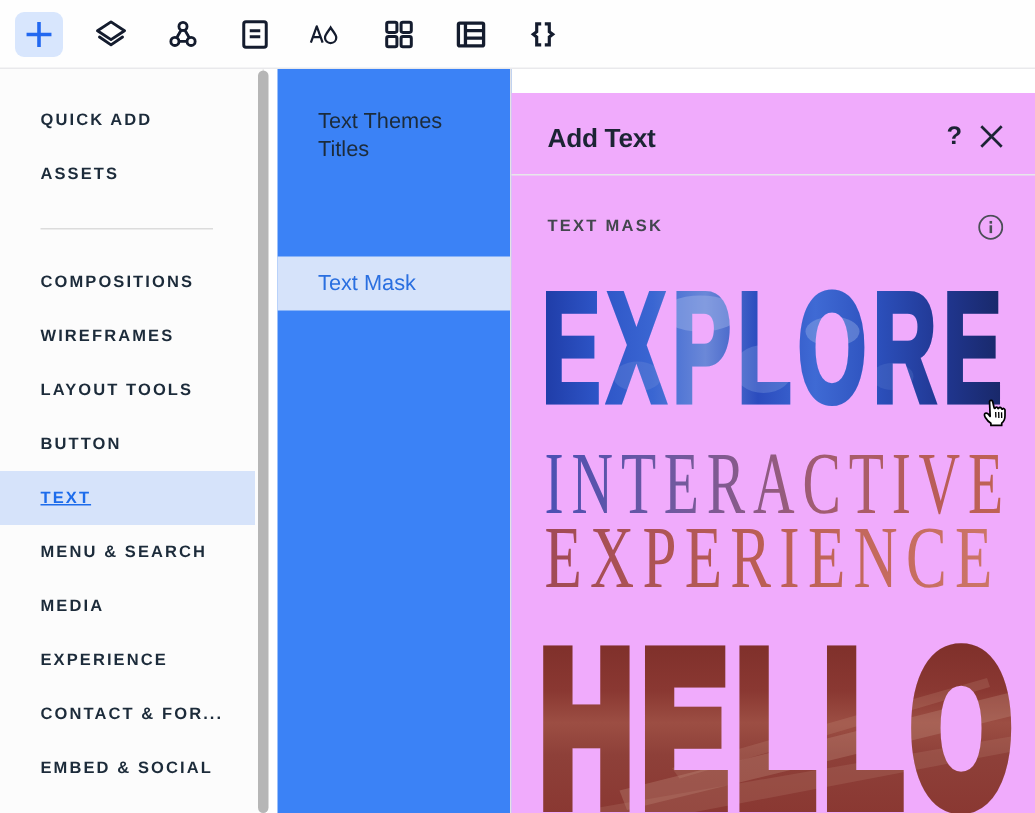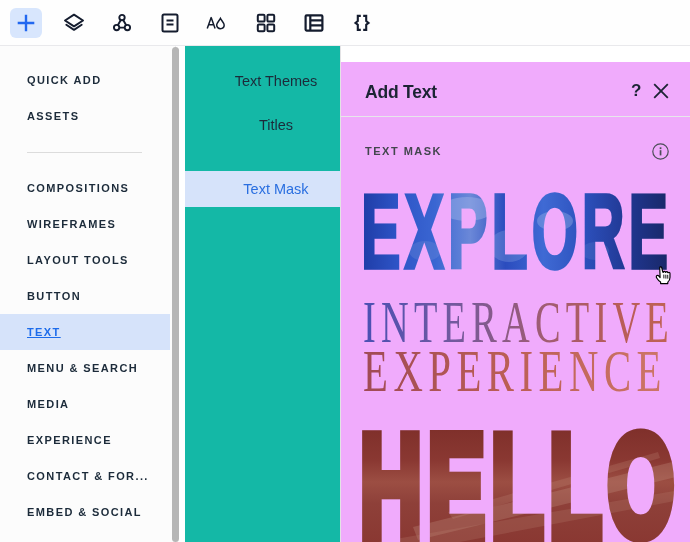--- a/index.html
+++ b/index.html
@@ -21,21 +21,21 @@
     padding-left:27px; font-size:11px; font-weight:bold; letter-spacing:1.4px;
     color:#1c2b3a; white-space:nowrap; }
   .sitem.active { background:#d6e3fa; color:#1d6ceb;text-decoration:underline; }
   #sdivider { position:absolute; left:27px; top:106px; width:115px; height:1px;
     background:#dcdcdc; }
   #scrollbar { position:absolute; left:172px; top:47px; width:7px; height:495px;
     background:#b6b6b6; border-radius:4px; }
 
   
   #submenu { position:absolute; left:185px; top:46px; width:156px; height:496px;
-    background:#14b8a6; border-right:1px solid #e3e3e5;text-align:center; }
+    background:#3b82f6; border-right:1px solid #e3e3e5; }
   .mitem { position:absolute; left:0; width:155px; height:36px; line-height:36px;
     padding-left:27px; font-size:14.5px; color:#1c2b3a; white-space:nowrap; }
   .mitem.active { background:#d6e3fa; color:#2a6fe0; }
 
   
   #panel { position:absolute; left:341px; top:62px; width:349px; height:496px;
     background:#f0abfc; }
   #ptitle { position:absolute; left:24px; top:20px; font-size:17.5px; letter-spacing:-0.2px;
     font-weight:bold; color:#1c2434; }
   #phelp { position:absolute; left:290px; top:19px; font-size:17px;
@@ -106,21 +106,21 @@
   <div class="sitem" style="top:340px">MEDIA</div>
   <div class="sitem" style="top:376px">EXPERIENCE</div>
   <div class="sitem" style="top:412px">CONTACT &amp; FOR...</div>
   <div class="sitem" style="top:448px">EMBED &amp; SOCIAL</div>
   <div id="sdivider"></div>
 </div>
 <div id="scrollbar"></div>
 
 <div id="submenu">
   <div class="mitem" style="top:17px">Text Themes</div>
-  <div class="mitem" style="top:61px">Titles</div>
+  <div class="mitem" style="top:36px">Titles</div>
   <div class="mitem active" style="top:125px">Text Mask</div>
 </div>
 
 <div id="panel">
   <div id="ptitle">Add Text</div>
   <div id="phelp">?</div>
   <svg class="abs" style="left:312px;top:21px;width:16px;height:16px" viewBox="0 0 16 16">
     <path d="M1.2 1.2 L14.8 14.8 M14.8 1.2 L1.2 14.8" stroke="#1c2434" stroke-width="1.8" fill="none"></path>
   </svg>
   <div id="pdivider"></div>

